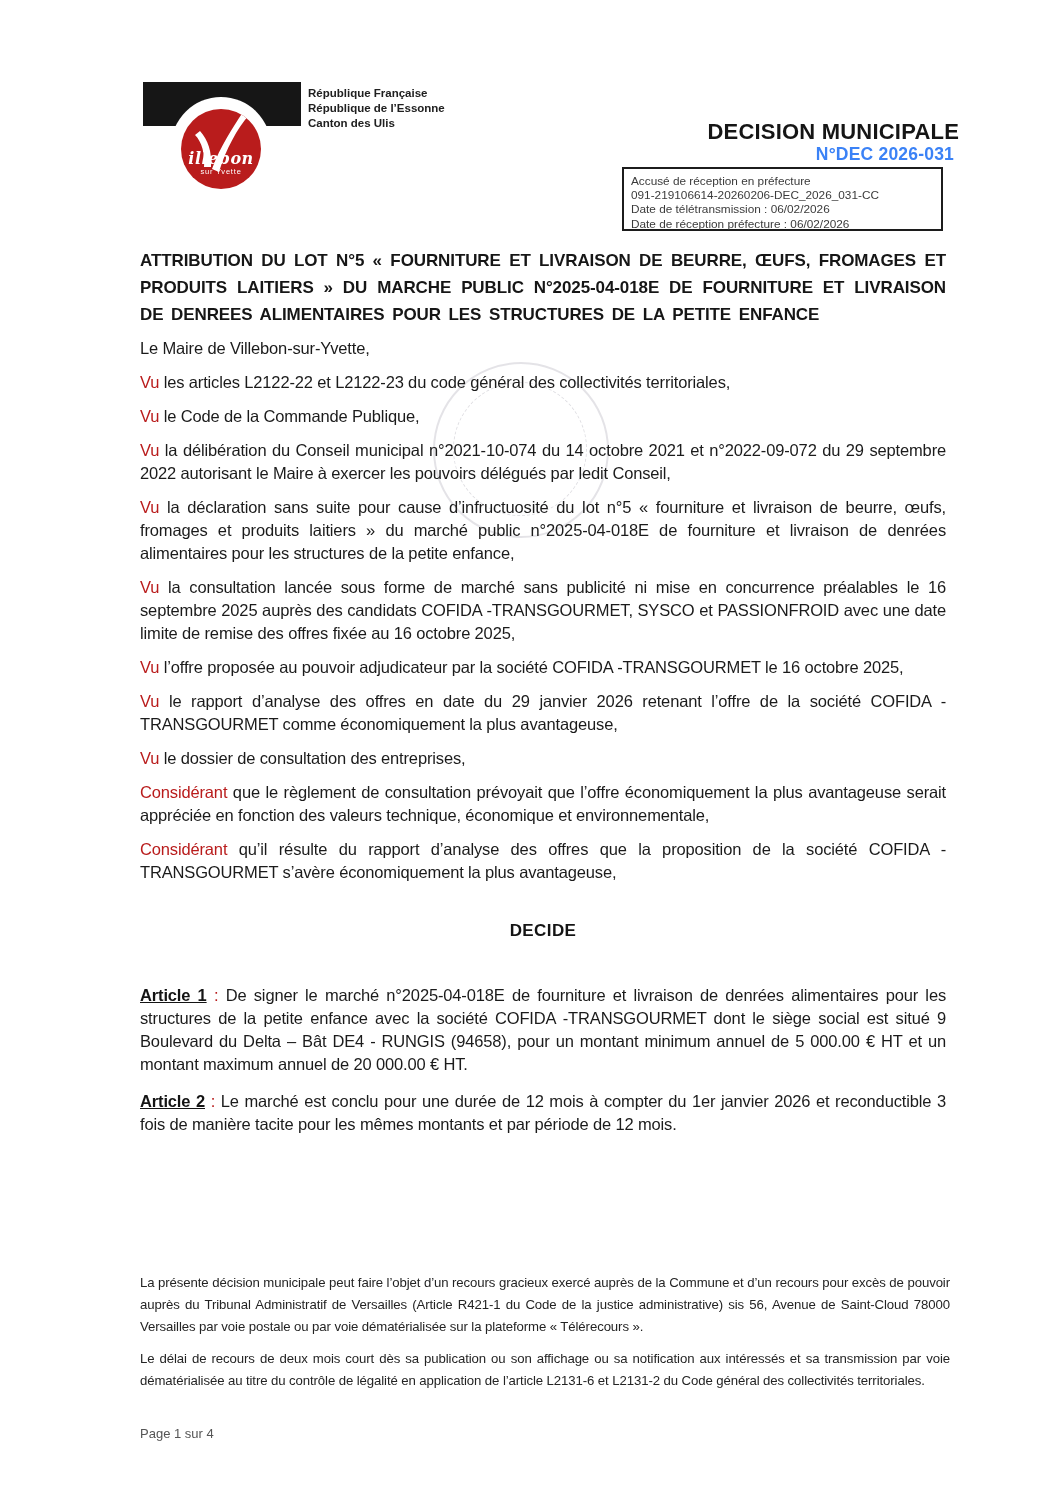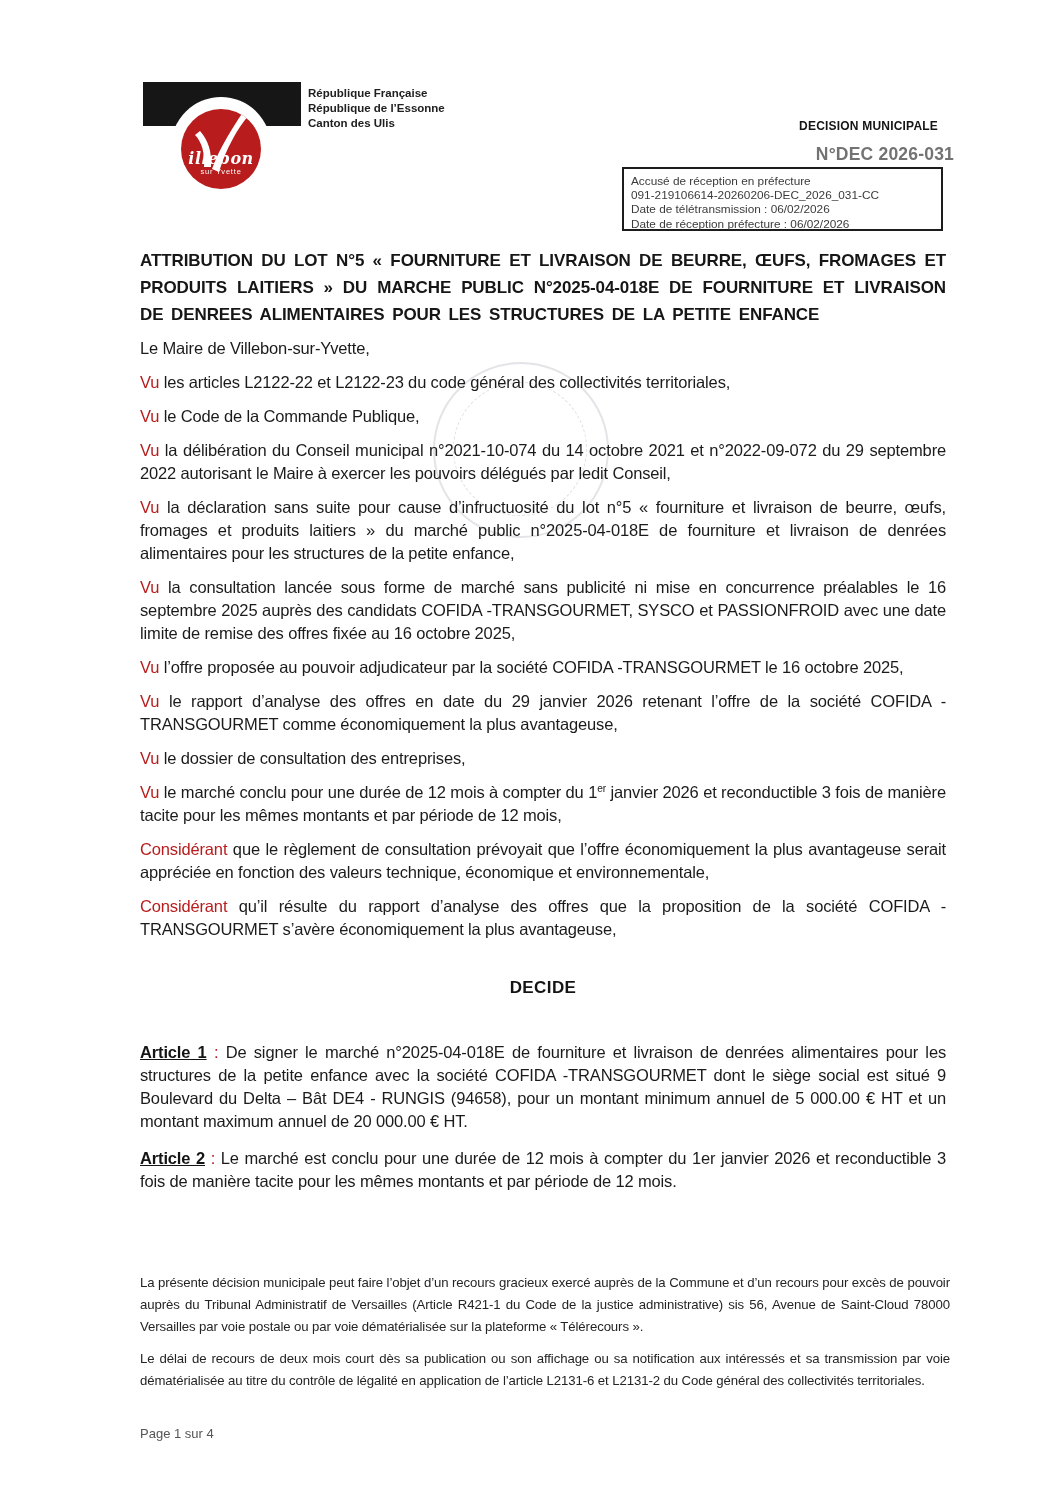--- a/index.html
+++ b/index.html
@@ -17,22 +17,22 @@
   .logo-outer-circle{position:absolute;left:171px;top:97px;width:100px;height:100px;border-radius:50%;background:#ffffff;}
   .logo-inner-circle{position:absolute;left:181px;top:109px;width:80px;height:80px;border-radius:50%;background:#b91c1c;overflow:hidden;}
   .logo-inner-circle svg{position:absolute;left:0;top:0;}
   .logo-script{position:absolute;left:0;top:42px;width:100%;text-align:center;
     color:#fff;font-family:"DejaVu Serif",serif;font-style:italic;font-weight:bold;
     font-size:16px;line-height:16px;letter-spacing:0.5px;}
   .logo-sub{position:absolute;left:0;top:59px;width:100%;text-align:center;
     color:#fff;font-size:7.5px;line-height:8px;letter-spacing:0.8px;font-family:"Liberation Sans",sans-serif;}
   
   .region{position:absolute;left:308px;top:86px;font-size:11.5px;font-weight:bold;line-height:15px;color:#202020;}
-  .doc-type{position:absolute;right:120px;top:119px;font-size:12px;font-weight:bold;color:#151515;letter-spacing:0.2px;}
-  .doc-number{position:absolute;right:104px;top:144px;font-size:17.5px;font-weight:bold;color:#737373;z-index:3;letter-spacing:0.2px;}
+  .doc-type{position:absolute;right:99px;top:119px;font-size:22px;font-weight:bold;color:#151515;letter-spacing:0.2px;}
+  .doc-number{position:absolute;right:104px;top:144px;font-size:17.5px;font-weight:bold;color:#3b82f6;z-index:3;letter-spacing:0.2px;}
   .stamp-box{position:absolute;left:622px;top:167px;width:304px;height:52px;
     border:2px solid #1c1c1c;padding:5px 6px 3px 7px;
     font-size:11.8px;line-height:14.2px;color:#3b3b3b;z-index:2;background:transparent;}
   
   .seal{position:absolute;left:433px;top:362px;width:172px;height:172px;border-radius:50%;
     border:2px solid rgba(130,128,145,0.22);opacity:1;z-index:0;}
   .seal-inner{position:absolute;left:18px;top:18px;width:132px;height:132px;border-radius:50%;
     border:1px dashed rgba(130,128,145,0.25);}
   
   .main{position:absolute;left:140px;top:247px;width:806px;z-index:1;}
@@ -91,21 +91,20 @@
     <p class="para">Le Maire de Villebon-sur-Yvette,</p>
     <div id="recitals">
         <p class="para"><strong>Vu</strong> les articles L2122-22 et L2122-23 du code général des collectivités territoriales,</p>
         <p class="para"><strong>Vu</strong> le Code de la Commande Publique,</p>
         <p class="para"><strong>Vu</strong> la délibération du Conseil municipal n°2021-10-074 du 14 octobre 2021 et n°2022-09-072 du 29 septembre 2022 autorisant le Maire à exercer les pouvoirs délégués par ledit Conseil,</p>
         <p class="para"><strong>Vu</strong> la déclaration sans suite pour cause d’infructuosité du lot n°5 « fourniture et livraison de beurre, œufs, fromages et produits laitiers » du marché public n°2025-04-018E de fourniture et livraison de denrées alimentaires pour les structures de la petite enfance,</p>
         <p class="para"><strong>Vu</strong> la consultation lancée sous forme de marché sans publicité ni mise en concurrence préalables le 16 septembre 2025 auprès des candidats COFIDA -TRANSGOURMET, SYSCO et PASSIONFROID avec une date limite de remise des offres fixée au 16 octobre 2025,</p>
         <p class="para"><strong>Vu</strong> l’offre proposée au pouvoir adjudicateur par la société COFIDA -TRANSGOURMET le 16 octobre 2025,</p>
         <p class="para"><strong>Vu</strong> le rapport d’analyse des offres en date du 29 janvier 2026 retenant l’offre de la société COFIDA - TRANSGOURMET comme économiquement la plus avantageuse,</p>
         <p class="para"><strong>Vu</strong> le dossier de consultation des entreprises,</p>
-        <p class="para"><strong>Vu</strong> le marché conclu pour une durée de 12 mois à compter du 1<sup>er</sup> janvier 2026 et reconductible 3 fois de manière tacite pour les mêmes montants et par période de 12 mois,</p>
         <p class="para"><strong>Considérant</strong> que le règlement de consultation prévoyait que l’offre économiquement la plus avantageuse serait appréciée en fonction des valeurs technique, économique et environnementale,</p>
         <p class="para"><strong>Considérant</strong> qu’il résulte du rapport d’analyse des offres que la proposition de la société COFIDA - TRANSGOURMET s’avère économiquement la plus avantageuse,</p>
       </div>
     <div class="decide">DECIDE</div>
     <div id="articles">
         <p class="para article"><span class="article-label">Article 1</span><strong> : </strong>De signer le marché n°2025-04-018E de fourniture et livraison de denrées alimentaires pour les structures de la petite enfance avec la société COFIDA -TRANSGOURMET dont le siège social est situé 9 Boulevard du Delta – Bât DE4 - RUNGIS (94658), pour un montant minimum annuel de 5 000.00 € HT et un montant maximum annuel de 20 000.00 € HT.</p>
         <p class="para article"><span class="article-label">Article 2</span><strong> : </strong>Le marché est conclu pour une durée de 12 mois à compter du 1er janvier 2026 et reconductible 3 fois de manière tacite pour les mêmes montants et par période de 12 mois.</p>
       </div>
   </div>
 

